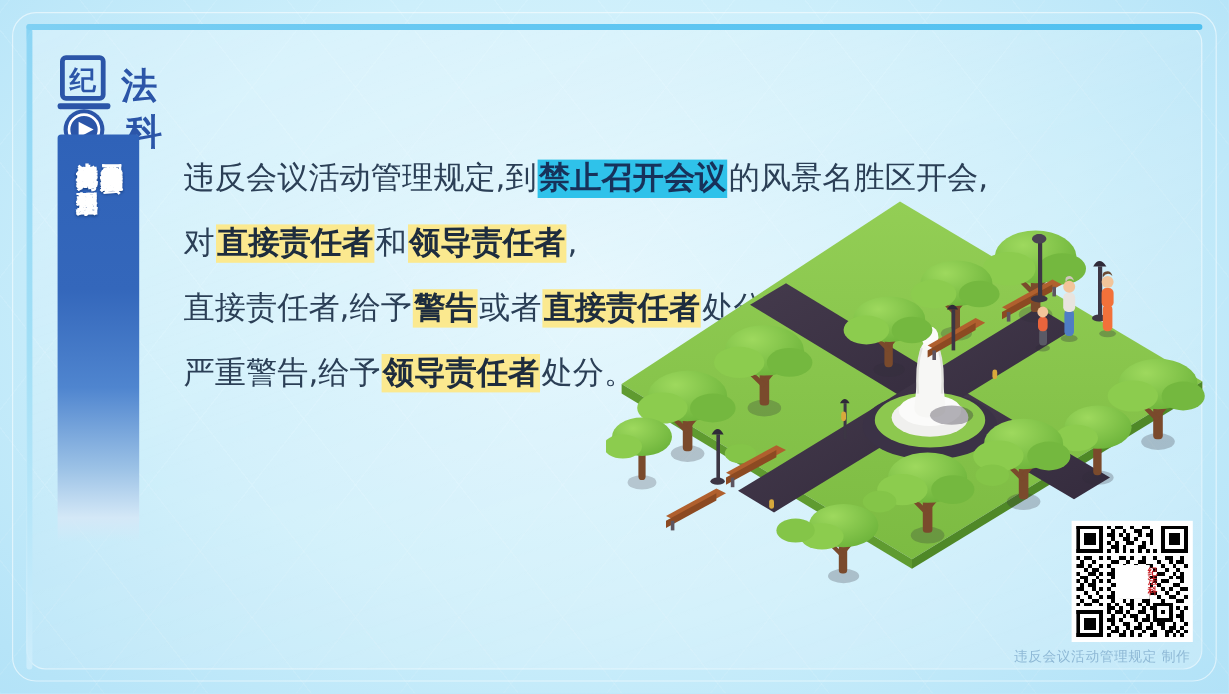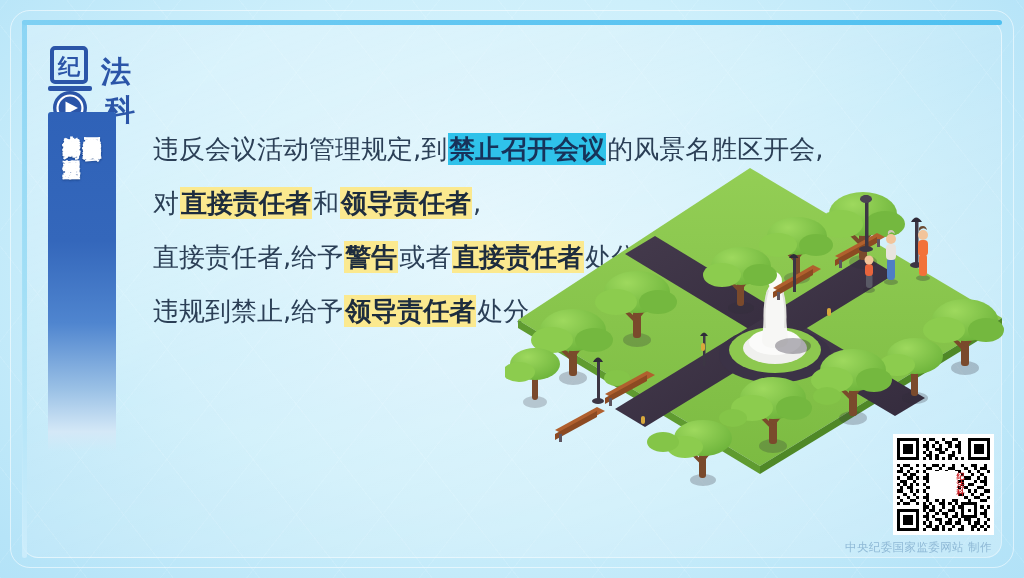--- a/index.html
+++ b/index.html
@@ -163,21 +163,21 @@
 
     <div class="line">
       <span class="seg">对</span><span class="seg hl-yellow">直接责任者</span><span class="seg">和</span><span class="seg hl-yellow">领导责任者</span><span class="seg">,</span>
     </div>
 
     <div class="line">
       <span class="seg">直接责任者,给予</span><span class="seg hl-yellow">警告</span><span class="seg">或者</span><span class="seg hl-yellow">直接责任者</span><span class="seg">处分;</span>
     </div>
 
     <div class="line">
-      <span class="seg">违规到禁止,给予</span><span class="seg hl-yellow">领导责任者</span><span class="seg">处分。</span>
+      <span class="seg">严重警告,给予</span><span class="seg hl-yellow">领导责任者</span><span class="seg">处分。</span>
     </div>
   </div>
 
   <div class="illus">
     <svg width="515" height="400" viewBox="0 0 515 400" xmlns="http://www.w3.org/2000/svg">
       <defs>
         <linearGradient id="grassG" x1="0" y1="0" x2="0" y2="1">
           <stop offset="0%" stop-color="#93ce55"></stop>
             <stop offset="100%" stop-color="#7cbb42"></stop>
         </linearGradient>
@@ -638,15 +638,15 @@
           <rect x="25" y="28" width="1" height="1"></rect>
             <rect x="27" y="28" width="1" height="1"></rect>
         </g>
       </svg>
       <div class="qr-logo">
         <span>纪法科</span>
       </div>
     </div>
   </div>
 
-  <div class="credit">中央纪委国家监委网站 制作</div>
+  <div class="credit">违反会议活动管理规定 制作</div>
 
 </div>
 
 </body></html>

